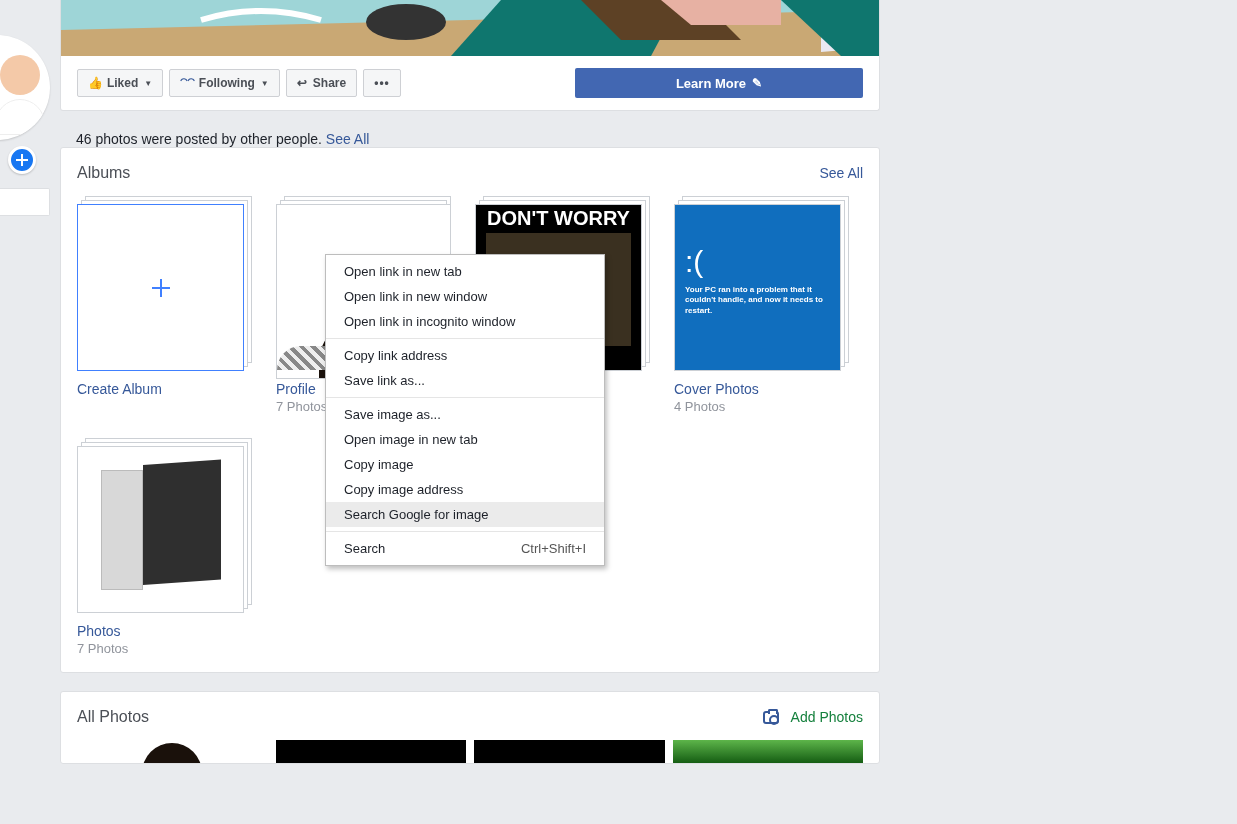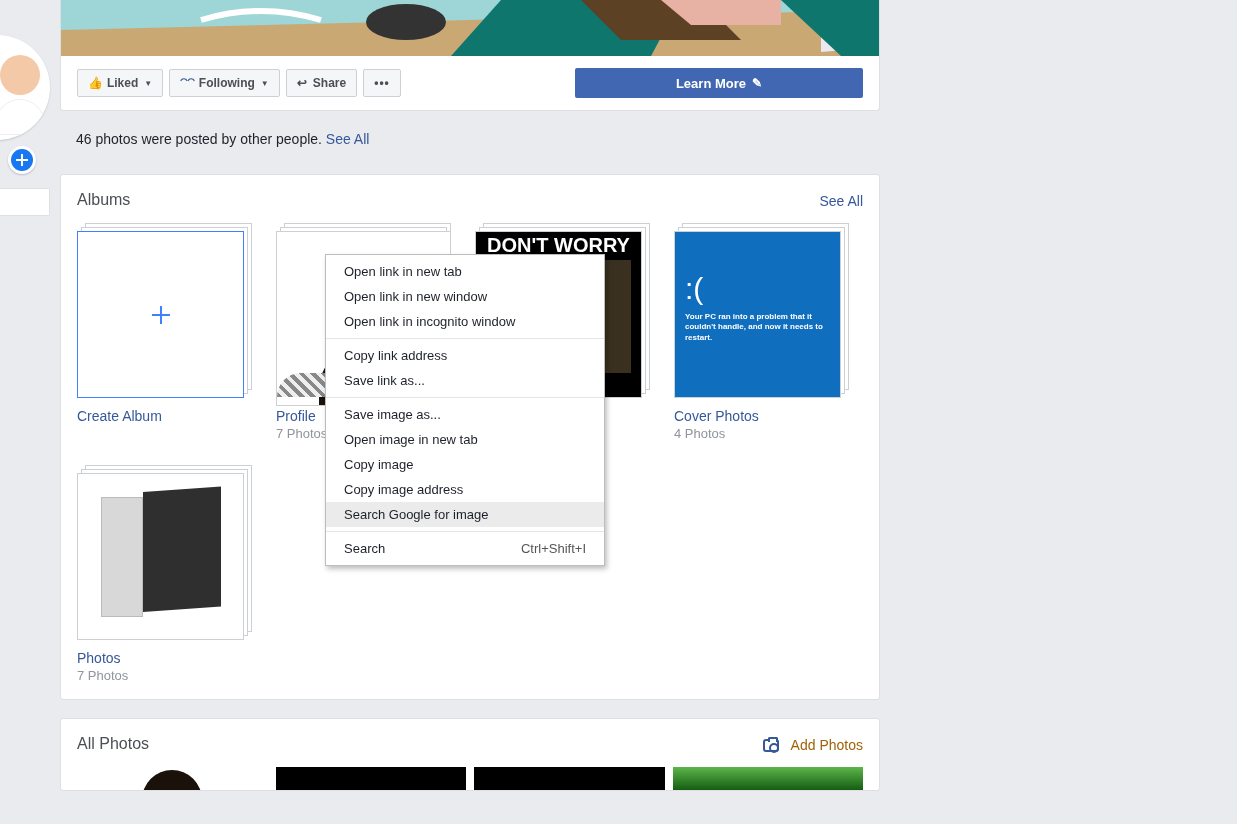--- a/index.html
+++ b/index.html
@@ -65,36 +65,36 @@
     height: 30px;
     width: 288px;
     display: inline-flex;
     align-items: center;
     justify-content: center;
     border-radius: 2px;
     cursor: pointer;
     gap:6px;
   }
   .photos-line {
-    margin: 20px 0 27px 16px;
+    margin: 20px 0 0 16px;
     font-size: 14px;
     color: #1d2129;
   }
   .photos-line a { color:#365899; text-decoration:none; cursor:pointer;}
   .card {
     background: #fff;
     border: 1px solid #dddfe2;
     border-radius: 3px;
     padding: 16px;
     margin-bottom: 18px;
   }
-  .card-head { display:flex; align-items:flex-end; margin-bottom:14px;}
+  .card-head { display:flex; align-items:center; margin-bottom:14px;}
   .card-head h3 { font-size: 16px; color:#4b4f56; font-weight:normal;}
   .card-head .see-all { margin-left:auto; color:#365899; cursor:pointer; font-size:14px;}
-  .card-head .add-photos { margin-left:auto; color:#a16207; cursor:pointer; font-size:14px; display:flex; align-items:center; gap:12px;}
+  .card-head .add-photos { margin-left:auto; color:#15803d; cursor:pointer; font-size:14px; display:flex; align-items:center; gap:12px;}
   .albums-row { display:flex; gap:24px; flex-wrap:wrap; }
   .album { width:175px; }
   .stack {
     width:175px; height:175px; position:relative;
   }
   .stack .layer {
     position:absolute; border:1px solid #ccd0d5; background:#fff;
   }
   .stack .l3 { top:0; left:8px; right:0; bottom:8px; }
   .stack .l2 { top:4px; left:4px; right:4px; bottom:4px; }

